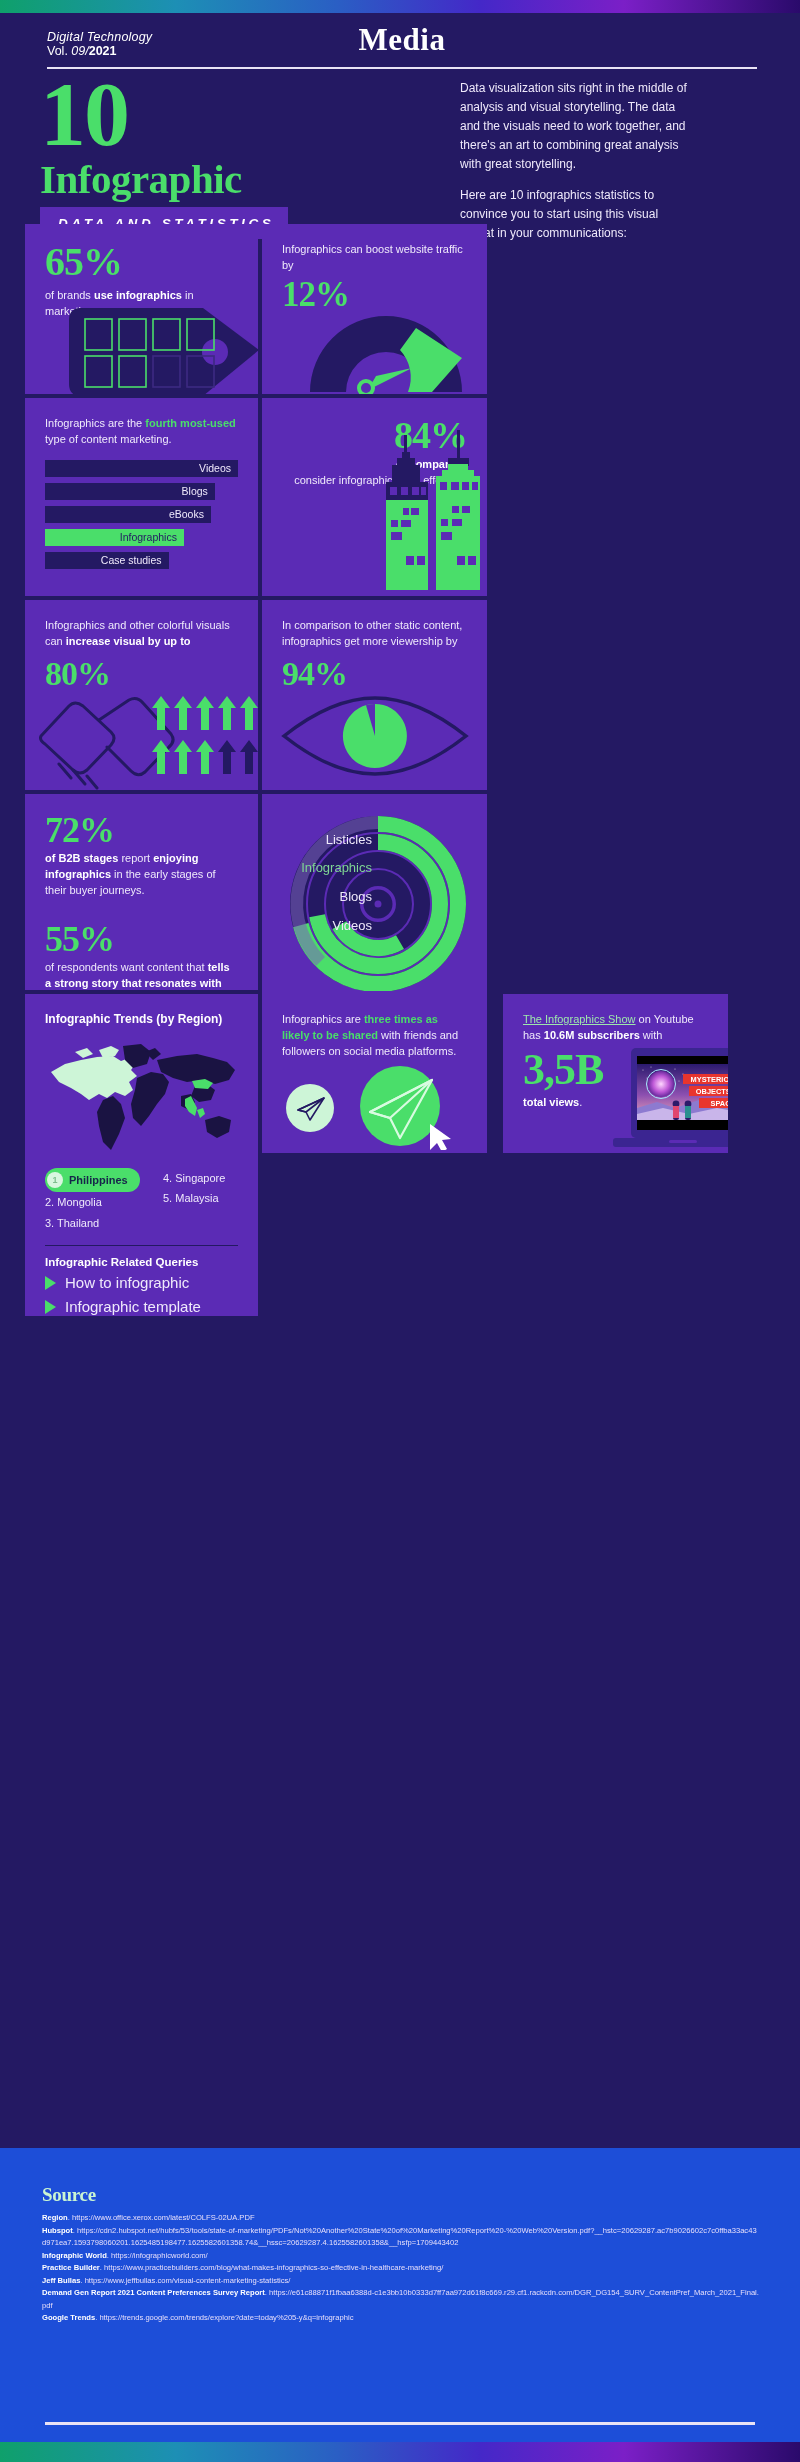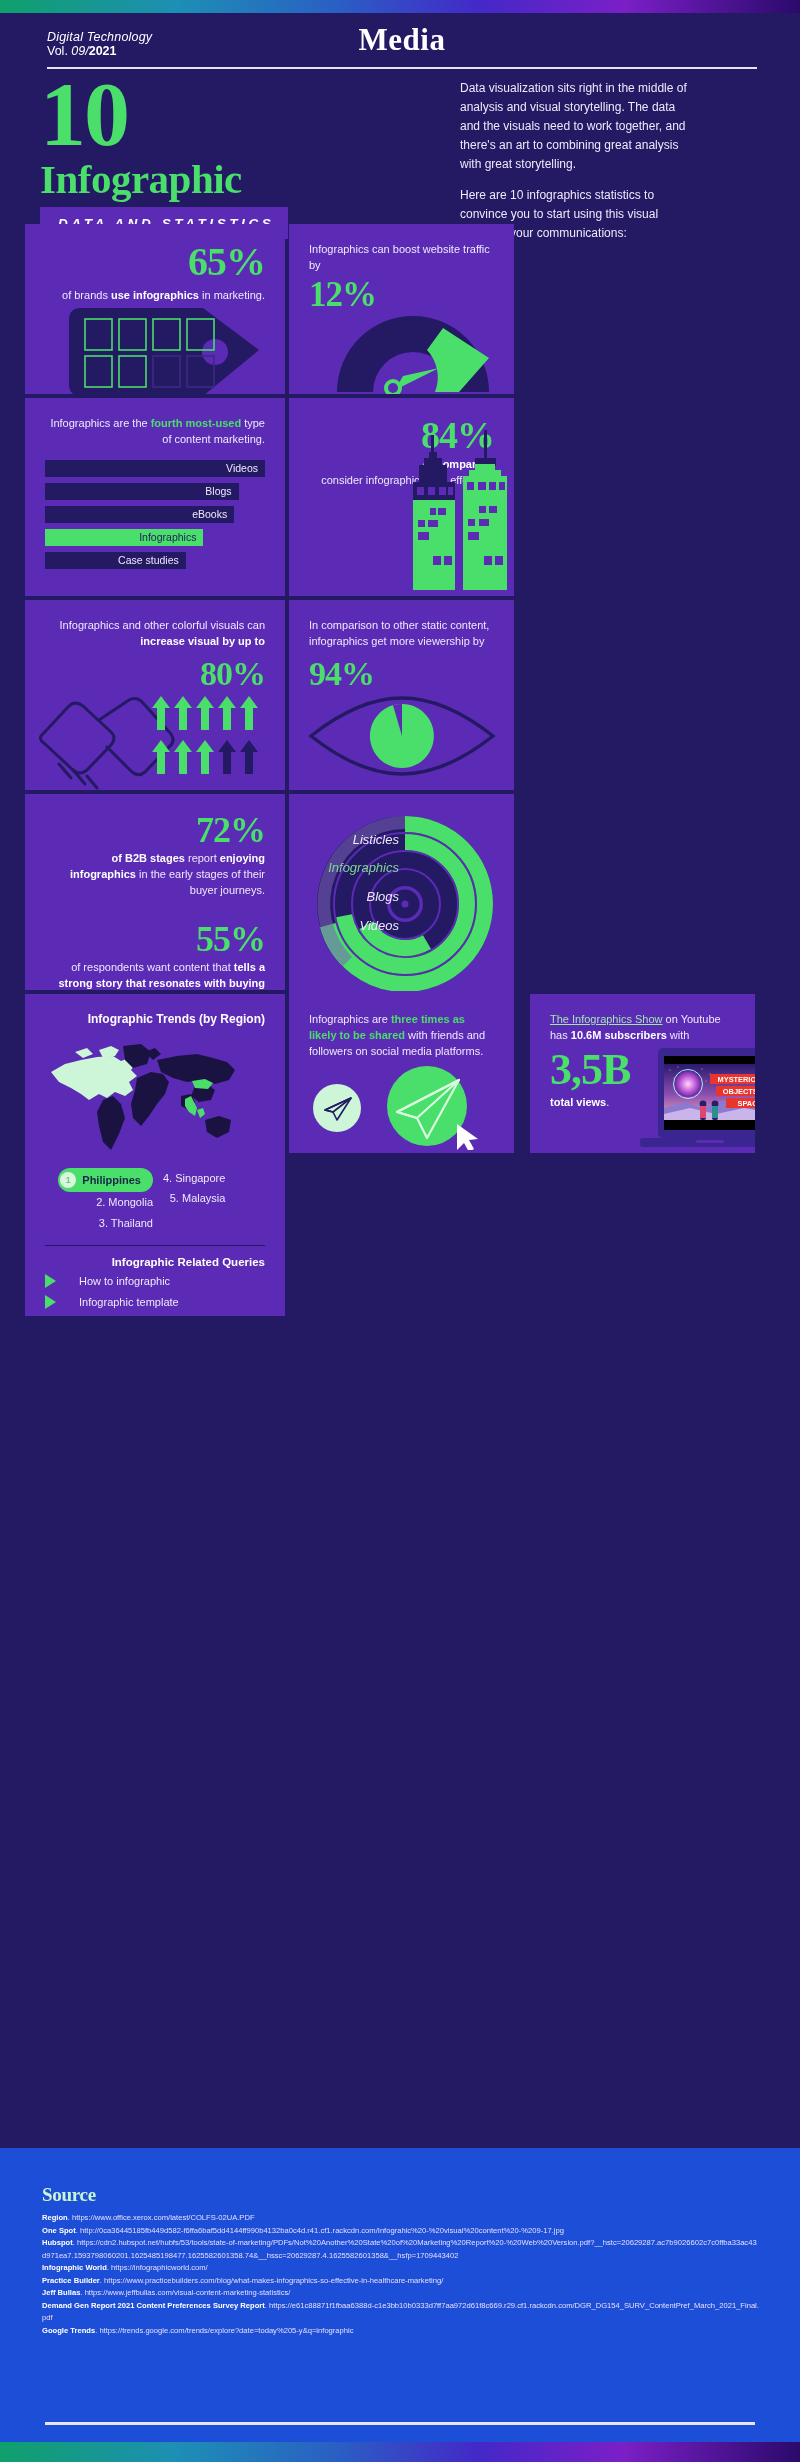--- a/index.html
+++ b/index.html
@@ -35,21 +35,21 @@
   .big10 { font-family: "Liberation Serif", serif; font-weight: bold; font-size: 92px; line-height: .86;
     color: #4ade6a; letter-spacing: -2px; }
   .hero-word { font-family: "Liberation Serif", serif; font-weight: bold; font-size: 41px; line-height: 1.05;
     color: #4ade6a; margin-top: 4px; letter-spacing: -.5px;}
   .hero-tag { margin-top: 6px; background: #5b2bb5; display: inline-block; padding: 7px 14px 7px 18px; }
   .hero-tag span { font-size: 13.5px; font-weight: bold; font-style: italic; letter-spacing: 3.6px; color:#fff; }
   .hero-right { width: 230px; padding-top: 4px; font-size: 12px; line-height: 1.58; color: #efe9fb; }
   .hero-right p + p { margin-top: 12px; }
   .band { position: relative; width: 750px; margin: 0 0 4px 0; display: flex; gap: 4px; }
   .card { background: #5b2bb5; padding: 18px 20px; position: relative; overflow: hidden; }
-  .c-left { width: 260px; text-align: right; }
+  .c-left { width: 233px; }
   .c-right { width: 225px; }
 
   .stat { font-family: "Liberation Serif", serif; font-weight: bold; color: #4ade6a; letter-spacing: -1px; }
   .s65 { font-size: 40px; line-height: 1; }
   .s12 { font-size: 35px; line-height: 1.1; margin-top: 2px;}
   .s84 { font-size: 38px; line-height: 1; }
   .s80, .s94 { font-size: 34px; line-height: 1.05; margin-top: 6px;}
   .s72, .s55 { font-size: 36px; line-height: 1; }
   .s35b { font-size: 44px; line-height: 1; }
   .ctext { font-size: 11px; line-height: 1.45; color: #efe9fb; }
@@ -68,21 +68,21 @@
   
   .region-title { font-size: 12px; font-weight: bold; color: #fff; }
   .ranklists { display: flex; gap: 10px; margin-top: 6px; }
   .rankcol { font-size: 11px; color: #efe9fb; line-height: 1.85; }
   .rankcol .lead { background: #4ade6a; color: #16264a; font-weight: bold; border-radius: 20px;
     padding: 2px 12px 2px 2px; display: inline-flex; align-items: center; gap: 6px; }
   .rankcol .lead .num { background: #d9f6df; color: #7fbe8e; width: 16px; height: 16px; border-radius: 50%;
     display: inline-flex; align-items: center; justify-content: center; font-size: 9px; }
   .divider { height: 1px; background: #241963; margin: 12px 0 10px 0; }
   .queries-title { font-size: 11.5px; font-weight: bold; color: #fff; margin-bottom: 6px;}
-  .qrow { display: flex; align-items: center; gap: 23px; font-size: 11px; color: #efe9fb; margin-bottom: 7px; }
+  .qrow { display: flex; align-items: center; gap: 9px; font-size: 15px; color: #efe9fb; margin-bottom: 7px; }
   .qarrow { width: 0; height: 0; border-left: 11px solid #4ade6a; border-top: 7px solid transparent; border-bottom: 7px solid transparent; }
 
   .ytlink { color: #9ee7ad; text-decoration: underline; }
 
   
   .source { position: absolute; left: 0; top: 2148px; width: 800px; height: 294px; background: #1d4ed8; }
   .source-inner { padding: 36px 40px 0 42px; }
   .source-h { font-family: "Liberation Serif", serif; font-weight: bold; font-size: 19px; color: #c9f5d2; letter-spacing: -.3px;}
   .source-list { margin-top: 6px; font-size: 7.6px; line-height: 1.65; color: #e7dffb; word-break: break-all; }
   .source-list b { font-weight: bold; color: #fff; }
@@ -273,21 +273,21 @@
     </div>
   </div>
 
   <div class="band" style="position:absolute;left:25px;top:794px;">
     <div class="card c-left" style="height:196px;">
       <div class="stat s72">72%</div>
       <div class="ctext mt3"><b>of B2B stages</b><span> report </span><b>enjoying infographics</b><span> in the early stages of their buyer journeys.</span></div>
       <div class="stat s55" style="margin-top:22px;">55%</div>
       <div class="ctext mt3"><span>of respondents want content that </span><b>tells a strong story that resonates with buying committees</b></div>
     </div>
-    <div class="card c-right" style="height:248px;font-style:italic;">
+    <div class="card c-right" style="height:248px;">
       <div style="position:absolute;left:8px;top:12px;">
         <svg width="215" height="185" viewBox="0 0 215 185">
           <g transform="translate(108,98)" fill="none" stroke-linecap="butt">
             <circle r="80" stroke="#241963" stroke-width="16"></circle>
             <circle r="80" stroke="#4ade6a" stroke-width="16" stroke-dasharray="355 148" transform="rotate(-90)"></circle>
             <circle r="80" stroke="#7a63b5" stroke-width="16" stroke-dasharray="0 1"></circle>
             <circle r="62" stroke="#241963" stroke-width="16"></circle>
             <circle r="62" stroke="#4ade6a" stroke-width="16" stroke-dasharray="280 110" transform="rotate(-90)"></circle>
             <circle r="44" stroke="#241963" stroke-width="16"></circle>
             <circle r="44" stroke="#4ade6a" stroke-width="16" stroke-dasharray="70 207" transform="rotate(60)"></circle>
@@ -438,21 +438,20 @@
         </div>
       </div>
     </div>
   </div>
 
   <div class="source">
     <div class="source-inner">
       <div class="source-h">Source</div>
       <div class="source-list" id="source-list">
           <div><b>Region</b><span>. https://www.office.xerox.com/latest/COLFS-02UA.PDF</span></div>
-          <div><b>One Spot</b><span>. http://0ca36445185fb449d582-f6ffa6baf5dd4144ff990b4132ba0c4d.r41.cf1.rackcdn.com/Infograhic%20-%20visual%20content%20-%209-17.jpg</span></div>
           <div><b>Hubspot</b><span>. https://cdn2.hubspot.net/hubfs/53/tools/state-of-marketing/PDFs/Not%20Another%20State%20of%20Marketing%20Report%20-%20Web%20Version.pdf?__hstc=20629287.ac7b9026602c7c0ffba33ac43d971ea7.1593798060201.1625485198477.1625582601358.74&amp;__hssc=20629287.4.1625582601358&amp;__hsfp=1709443402</span></div>
           <div><b>Infographic World</b><span>. https://infographicworld.com/</span></div>
           <div><b>Practice Builder</b><span>. https://www.practicebuilders.com/blog/what-makes-infographics-so-effective-in-healthcare-marketing/</span></div>
           <div><b>Jeff Bullas</b><span>. https://www.jeffbullas.com/visual-content-marketing-statistics/</span></div>
           <div><b>Demand Gen Report 2021 Content Preferences Survey Report</b><span>. https://e61c88871f1fbaa6388d-c1e3bb10b0333d7ff7aa972d61f8c669.r29.cf1.rackcdn.com/DGR_DG154_SURV_ContentPref_March_2021_Final.pdf</span></div>
           <div><b>Google Trends</b><span>. https://trends.google.com/trends/explore?date=today%205-y&amp;q=infographic</span></div>
         </div>
     </div>
     <div class="src-rule"></div>
   </div>

